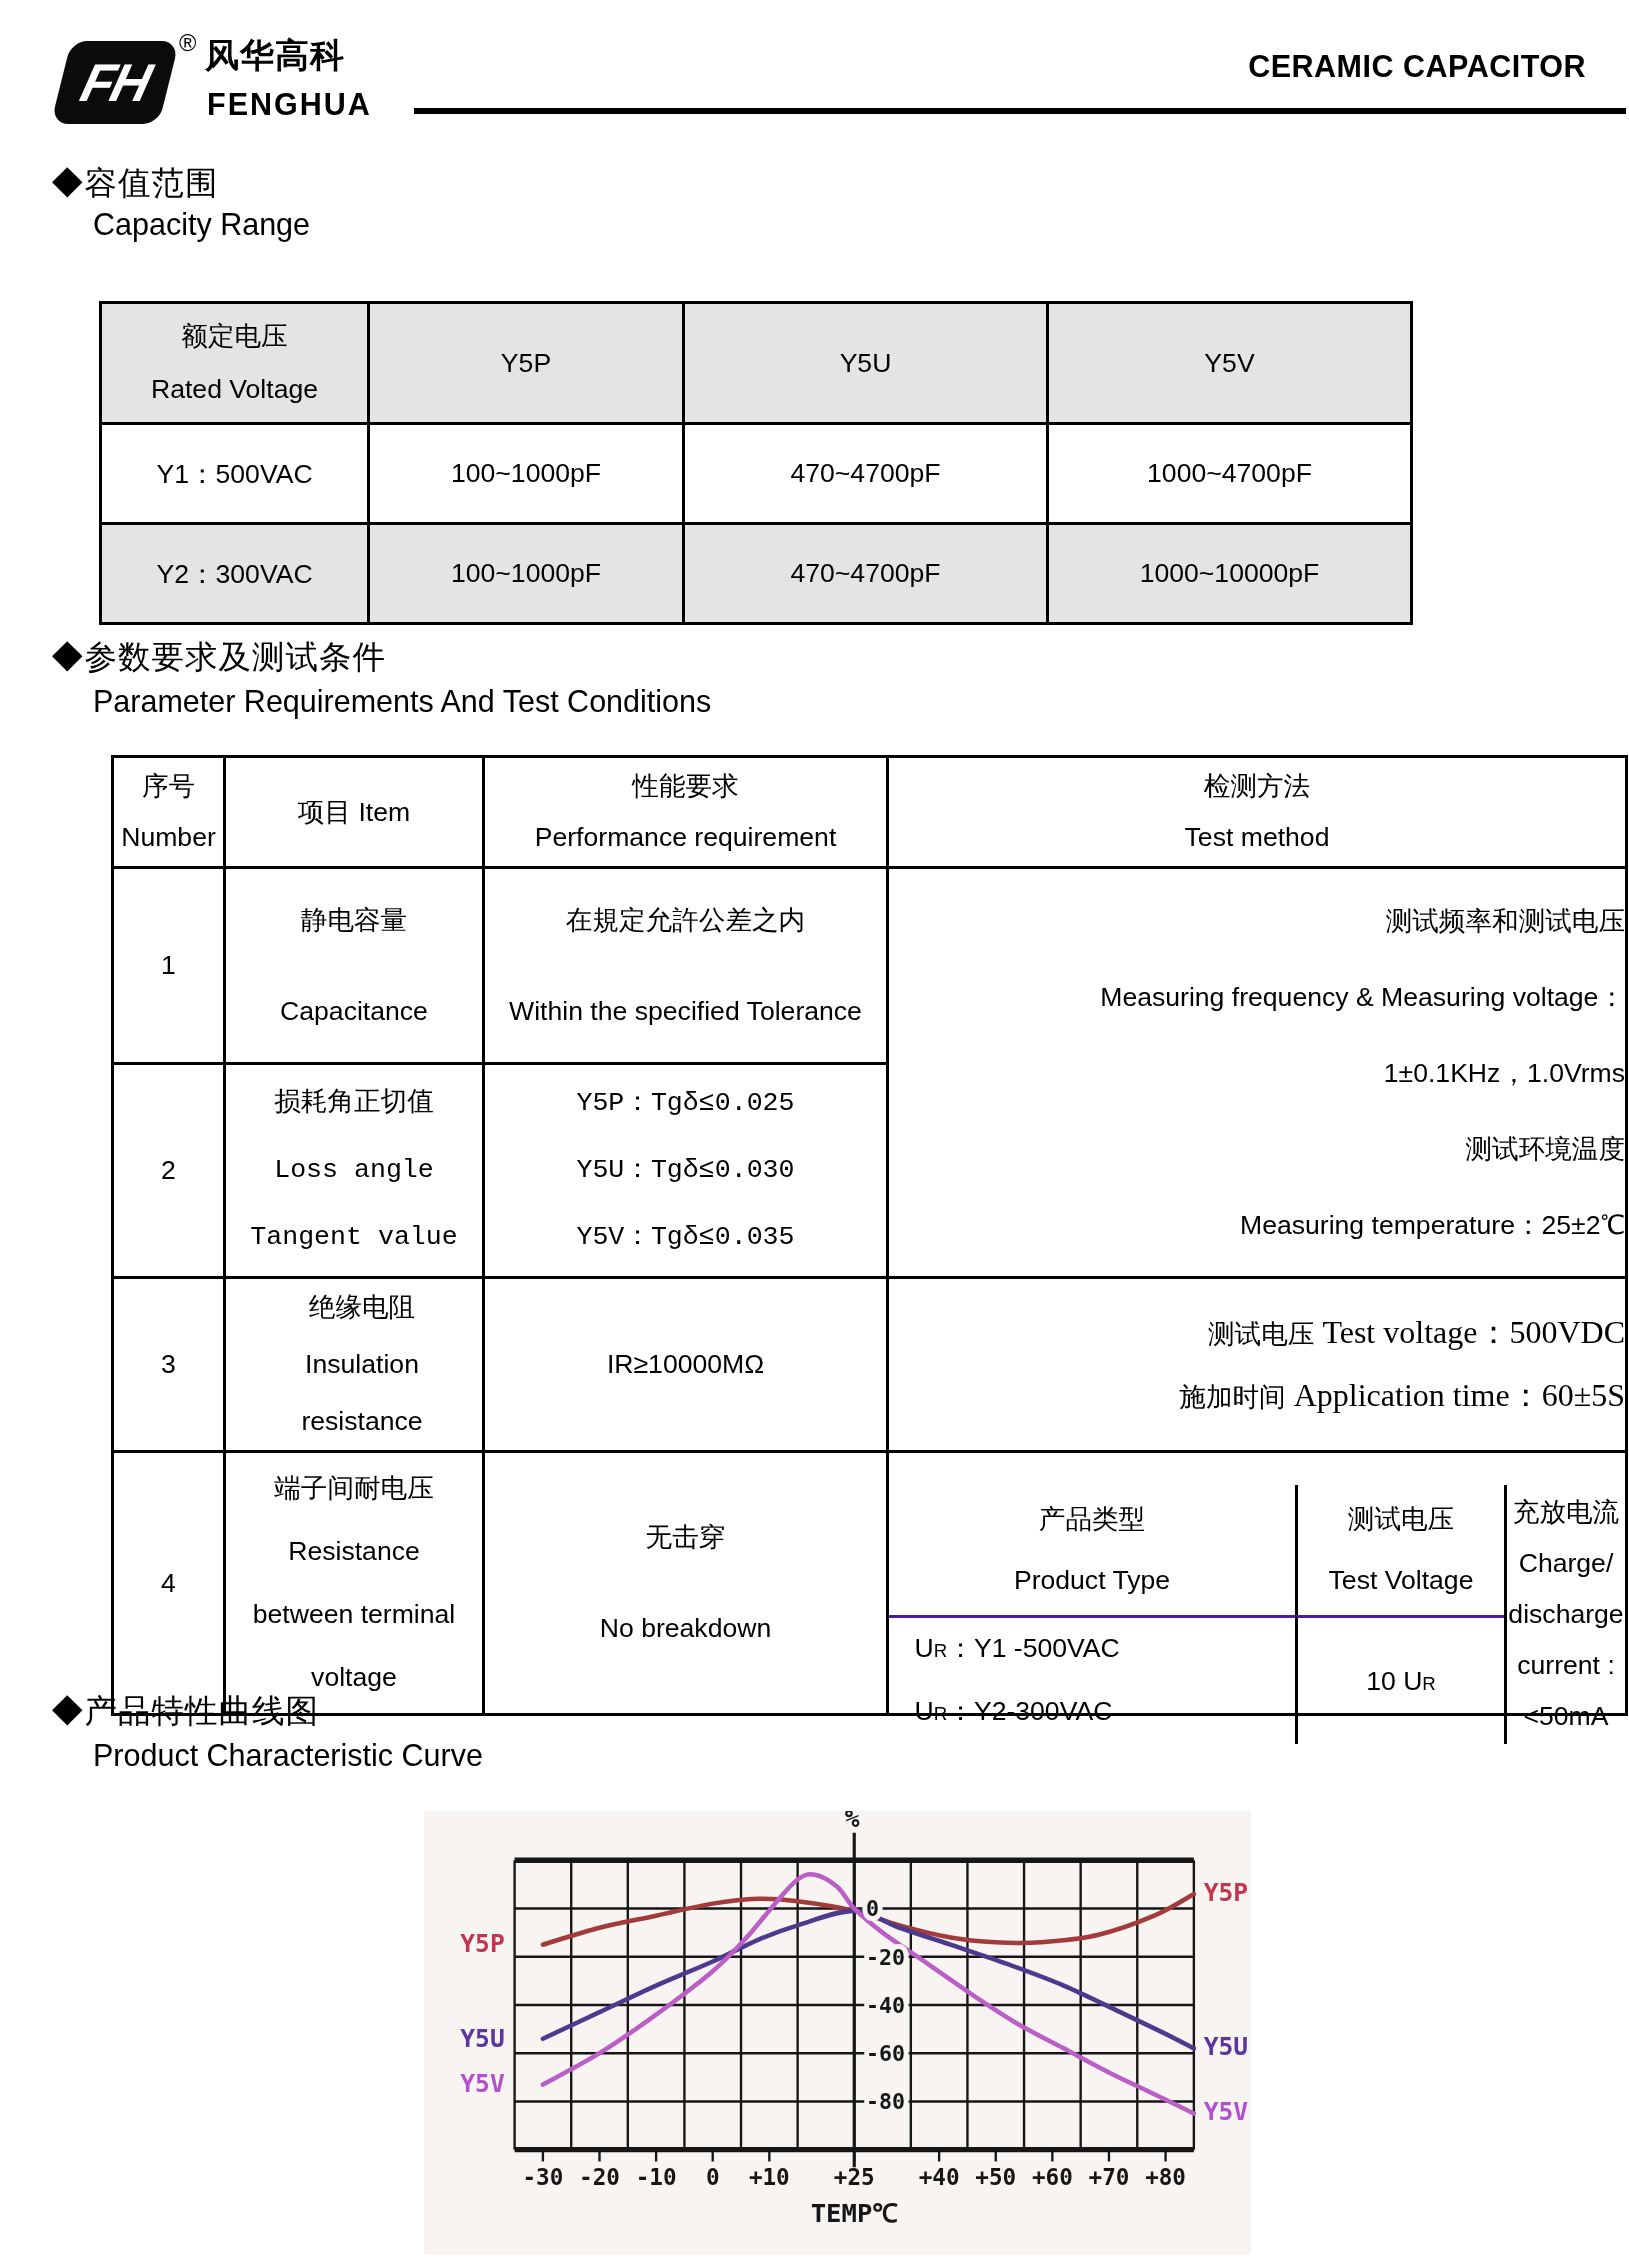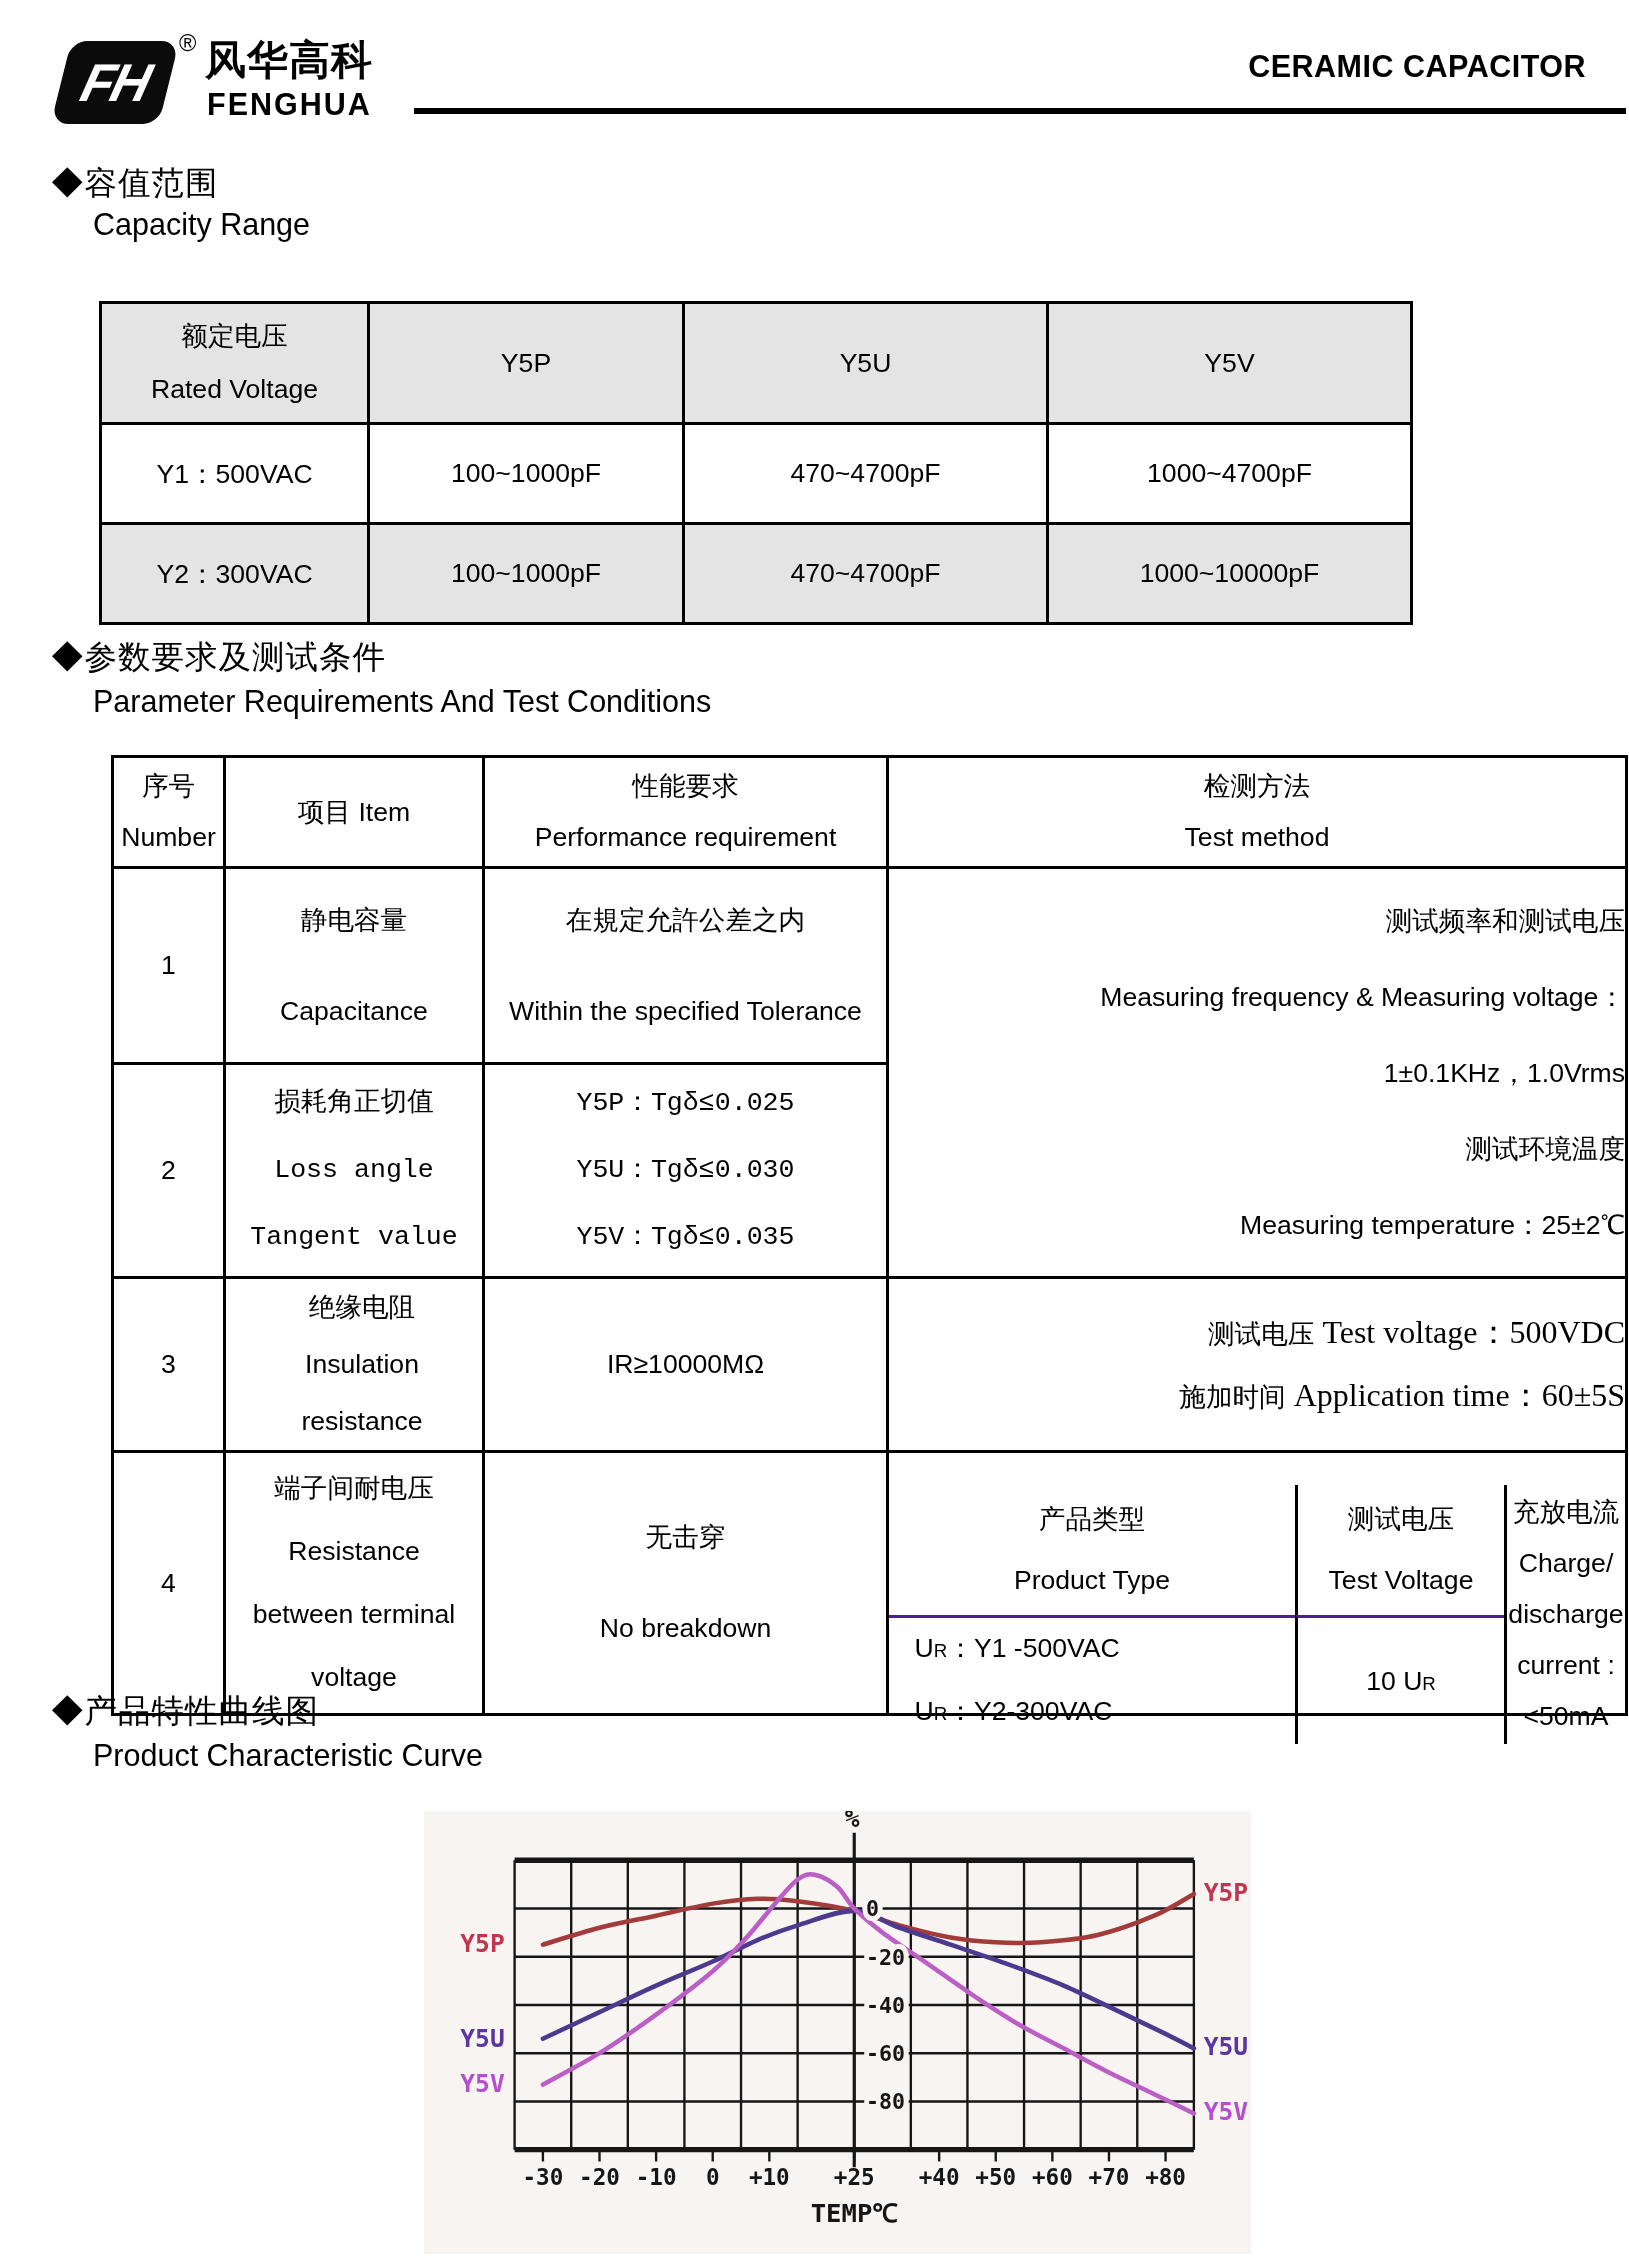--- a/index.html
+++ b/index.html
@@ -5,21 +5,21 @@
   html,body{margin:0;padding:0;background:#888;}
   .page{
     position:relative;width:1629px;height:2268px;background:#ffffff;
     font-family:"Liberation Sans",sans-serif;color:#000;overflow:hidden;
   }
   
   .logo-mark{position:absolute;left:61px;top:41px;width:108px;height:83px;background:#0b0b0b;
     border-radius:15.8px 17.7px 15.8px 17.7px;transform:skewX(-14deg);display:flex;align-items:center;justify-content:center;}
   .logo-mark span{color:#fff;font-style:italic;font-weight:900;font-size:53px;letter-spacing:-3px;}
   .logo-reg{position:absolute;left:179px;top:29.6px;font-size:23.6px;font-weight:400;}
-  .brand-cn{position:absolute;left:205px;top:33px;font-size:41px;font-weight:bold;letter-spacing:1px;}
+  .brand-cn{position:absolute;left:205px;top:33px;font-size:34px;font-weight:bold;letter-spacing:1px;}
   .brand-en{position:absolute;left:207px;top:87px;font-size:30.5px;font-weight:bold;letter-spacing:2px;}
   .doc-title{position:absolute;right:43px;top:49px;font-size:30.5px;font-weight:bold;letter-spacing:0.5px;}
   .header-rule{position:absolute;left:414px;top:108px;width:1212px;height:5.9px;background:#000;}
   
   .sec-cn{position:absolute;left:51px;font-size:32.5px;letter-spacing:1px;}
   .sec-en{position:absolute;left:93px;font-size:30.5px;}
   
   table{border-collapse:collapse;table-layout:fixed;}
   td{border:3px solid #000;text-align:center;vertical-align:middle;font-size:26.6px;padding:0;}
   .gray{background:#e4e4e4;}

